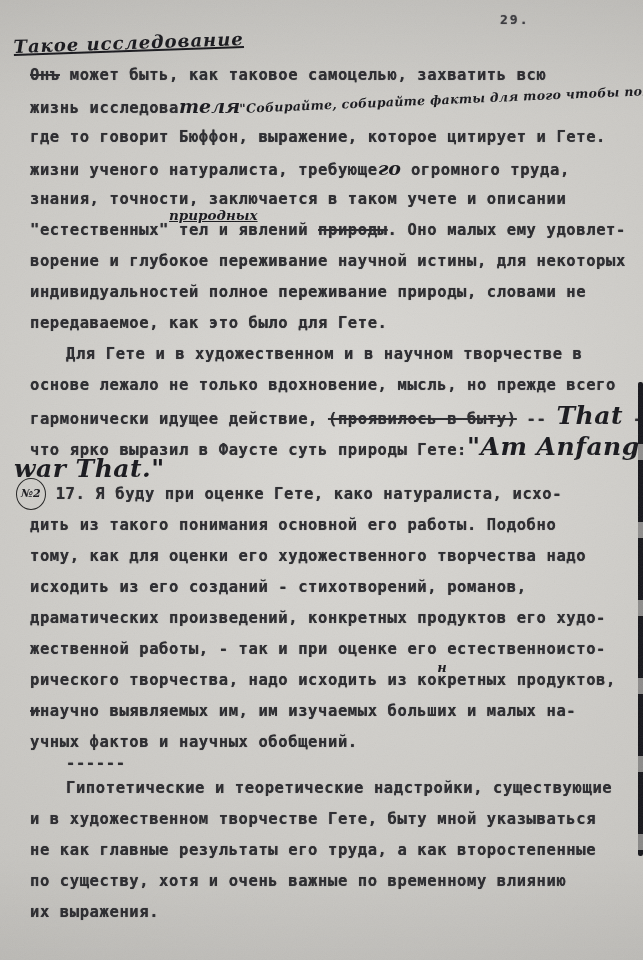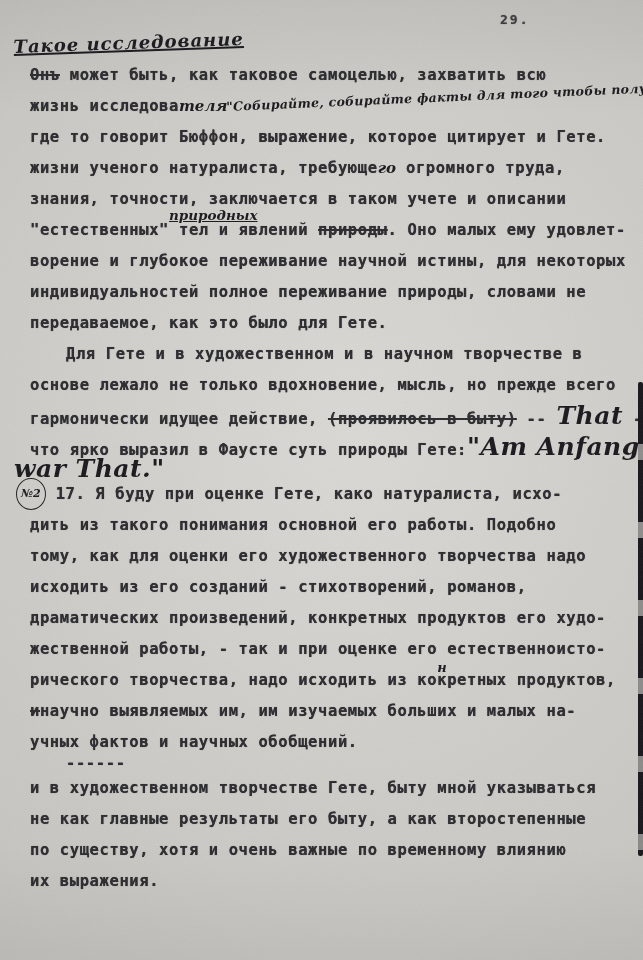--- a/index.html
+++ b/index.html
@@ -32,21 +32,21 @@
   .line.dashes { height:15px; line-height:10px; margin-left:36px; letter-spacing:1px; }
   .line.indent { text-indent:36px; }
   .typed {
     font-size:15.5px; font-weight:bold; letter-spacing:.6px; color:#2a2a2e;
     text-shadow:0 0 .7px rgba(42,42,46,.85);
     margin-top:48px;
   }
   .typed.strike { text-decoration:line-through; text-decoration-thickness:2px; }
   .hand {
     font-family:"DejaVu Serif","Liberation Serif",serif;
-    font-style:italic; font-weight:bold; color:#17171c; font-size:15px;
+    font-style:italic; font-weight:bold; color:#17171c; font-size:19px;
   }
   .note .hand {
     font-size:18px; display:inline-block; transform:rotate(-2deg); transform-origin:left bottom;
     text-decoration:underline; text-decoration-thickness:1.5px; margin-left:-16px; letter-spacing:1px;
   }
   .hand.big { font-size:25px; letter-spacing:.5px; }
   .hand.quote {
     font-size:12.5px; display:inline-block; transform:rotate(-2.5deg);
     transform-origin:left bottom; letter-spacing:.3px;
   }
@@ -89,22 +89,23 @@
       <div class="line"><span class="hand mark">№2</span><span class="typed">17. Я буду при оценке Гете, како натуралиста, исхо-</span></div>
       <div class="line"><span class="typed">дить  из такого понимания основной его работы. Подобно</span></div>
       <div class="line"><span class="typed">тому, как для оценки его художественного творчества надо</span></div>
       <div class="line"><span class="typed">исходить из его созданий - стихотворений,  романов,</span></div>
       <div class="line"><span class="typed">драматических произведений, конкретных продуктов его худо-</span></div>
       <div class="line"><span class="typed">жественной работы, - так и при оценке его естественноисто-</span></div>
       <div class="line"><span class="typed">рического творчества, надо исходить из ко</span><span class="hand ins">н</span><span class="typed">кретных продуктов,</span></div>
       <div class="line"><span class="typed strike">и</span><span class="typed">научно выявляемых им, им  изучаемых больших и малых на-</span></div>
       <div class="line"><span class="typed">учных фактов и научных обобщений.</span></div>
       <div class="line dashes"><span class="typed">------</span></div>
+      <div class="line indent"><span class="typed">Гипотетические и теоретические надстройки, существующие</span></div>
       <div class="line"><span class="typed">и в художественном творчестве Гете, быту мной указываться</span></div>
-      <div class="line"><span class="typed">не как главные результаты его быту, а как второстепенные</span></div>
+      <div class="line"><span class="typed">не как главные результаты его труда, а как второстепенные</span></div>
       <div class="line"><span class="typed">по существу, хотя и очень важные по временному влиянию</span></div>
       <div class="line"><span class="typed">их выражения.</span></div>
     </div>
   <div class="scan-edge"></div>
   <svg class="grain" width="643" height="960" aria-hidden="true">
     <filter id="n">
       <feTurbulence type="fractalNoise" baseFrequency="0.9" numOctaves="2" stitchTiles="stitch"></feTurbulence>
       <feColorMatrix type="saturate" values="0"></feColorMatrix>
       <feComponentTransfer>
           <feFuncA type="linear" slope="0.5"></feFuncA>

